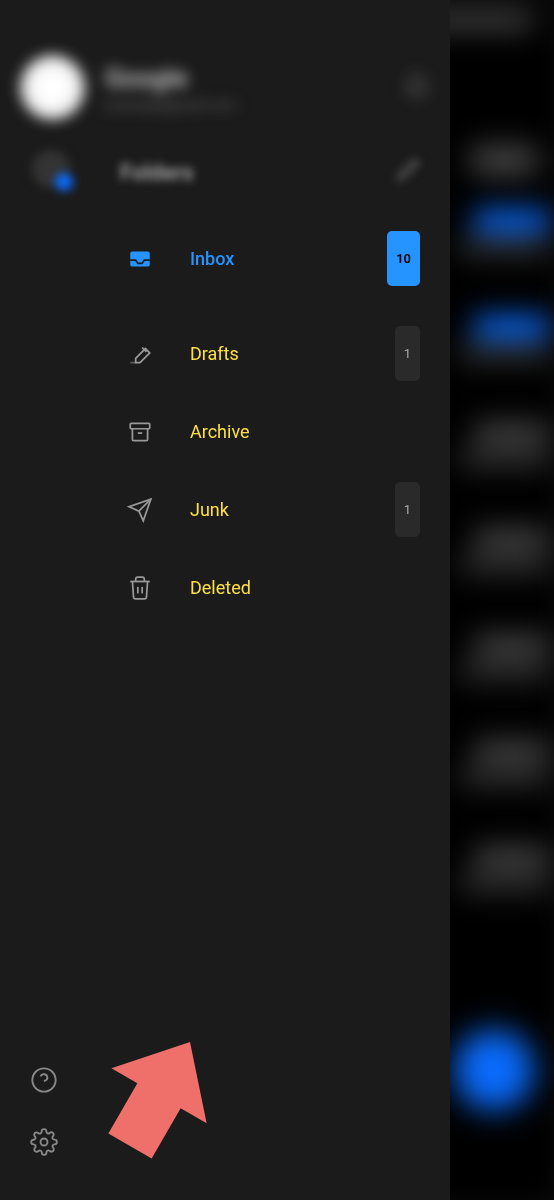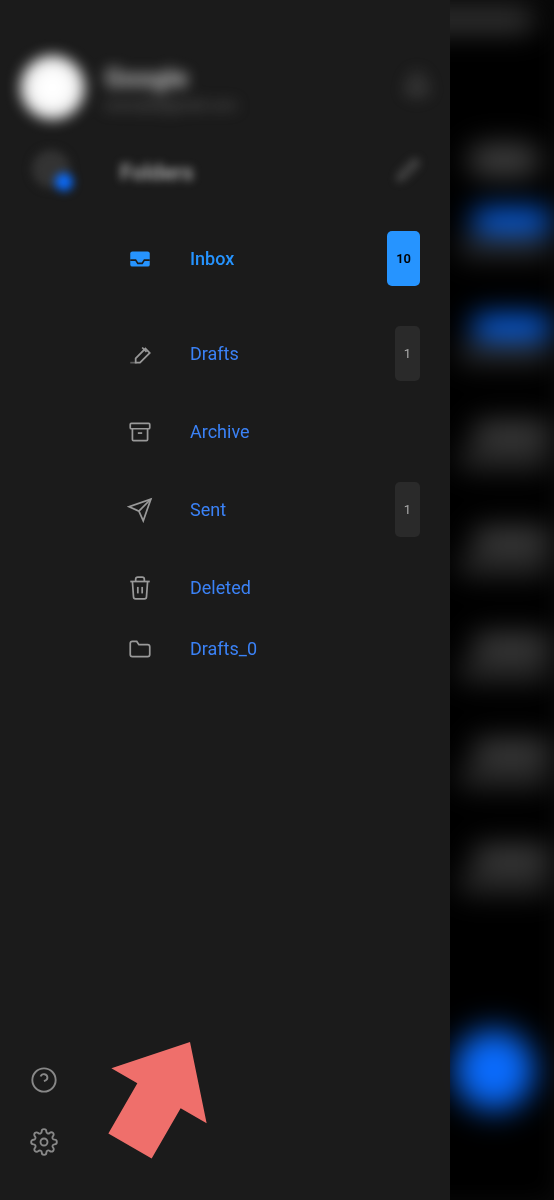--- a/index.html
+++ b/index.html
@@ -210,21 +210,21 @@
     .folder-icon-wrap {
       position: absolute;
       left: 125px;
       width: 30px;
       display: flex;
       align-items: center;
       justify-content: center;
     }
     
     .folder-label {
-      color: #3b82f6;
+      color: #fde047;
       font-size: 18px;
       margin-left: 65px;
       flex: 1;
     }
     
     .folder-item.active .folder-label {
       color: #2694ff;
       font-weight: 500;
     }
     
@@ -377,47 +377,39 @@
       <span class="folder-label">Archive</span>
     </div>
 
     <div class="folder-item">
       <div class="folder-icon-wrap">
         <svg width="26" height="26" viewBox="0 0 24 24" fill="none" stroke="#999" stroke-width="1.6">
             <path d="M22 2L11 13"></path>
             <path d="M22 2l-7 20-4-9-9-4 20-7z"></path>
           </svg>
       </div>
-      <span class="folder-label">Sent</span>
+      <span class="folder-label">Junk</span>
       <span class="folder-badge">1</span>
     </div>
 
     <div class="folder-item">
       <div class="folder-icon-wrap">
         <svg width="26" height="26" viewBox="0 0 24 24" fill="none" stroke="#999" stroke-width="1.6">
             <path d="M3 6h18"></path>
             <path d="M8 6V4a2 2 0 012-2h4a2 2 0 012 2v2"></path>
             <path d="M19 6l-1 14a2 2 0 01-2 2H8a2 2 0 01-2-2L5 6"></path>
             <line x1="10" y1="11" x2="10" y2="17"></line>
             <line x1="14" y1="11" x2="14" y2="17"></line>
           </svg>
       </div>
       <span class="folder-label">Deleted</span>
     </div>
 
 
 
-    <div class="folder-item">
-      <div class="folder-icon-wrap">
-        <svg width="26" height="26" viewBox="0 0 24 24" fill="none" stroke="#999" stroke-width="1.6">
-            <path d="M3 7a2 2 0 012-2h4l2 3h8a2 2 0 012 2v7a2 2 0 01-2 2H5a2 2 0 01-2-2V7z"></path>
-          </svg>
-      </div>
-      <span class="folder-label">Drafts_0</span>
-    </div>
 
   </div>
 
   <div class="bottom-icons">
     <div class="bottom-icon">
       <svg width="28" height="28" viewBox="0 0 24 24" fill="none" stroke="currentColor" stroke-width="1.6">
           <circle cx="12" cy="12" r="10"></circle>
           <path d="M9.09 9a3 3 0 0 1 5.83 1c0 2-3 3-3 3"></path>
           <line x1="12" y1="17" x2="12.01" y2="17"></line>
         </svg>

